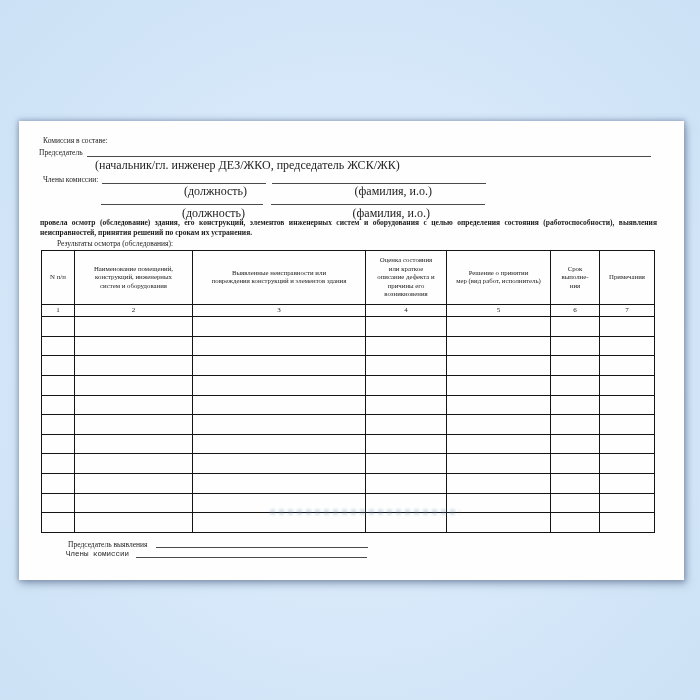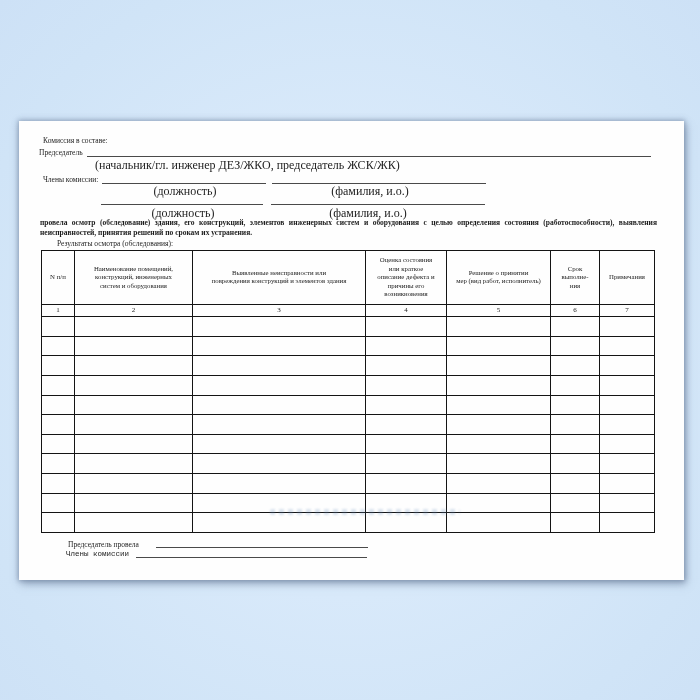--- a/index.html
+++ b/index.html
@@ -11,21 +11,21 @@
     color:#1c1c1c;
   }
   .paper {
     position:absolute; left:19px; top:121px; width:665px; height:459px;
     background:#fefefe;
     box-shadow: 0 0 5px 1px rgba(96,115,145,.55), 2px 4px 8px rgba(96,115,145,.5);
   }
   .abs { position:absolute; }
   .t   { font-size:7.5px; line-height:9px; white-space:nowrap; }
   .hint{ font-size:12px;  line-height:8px; white-space:nowrap; color:#222; }
-  .ctr { text-align:center; }
+  .ctr { text-align:right; }
   .flexrow { display:flex; align-items:flex-end; }
   .fill-line { flex:1; height:9px; border-bottom:1px solid #4a4a4a; margin-left:4px; }
   .seg-line  { height:9px; border-bottom:1px solid #4a4a4a; }
   .uline { height:8px; border-bottom:1px solid #4a4a4a; }
   .para {
     font-size:7.5px; line-height:10px; text-align:justify; white-space:normal;
   }
   .bold { font-weight:normal; }
   table.results {
     border-collapse:collapse; table-layout:fixed;
@@ -220,19 +220,19 @@
             <td></td>
             <td></td>
             <td></td>
           </tr>
         </tbody>
     </table>
   </div>
 
   <div class="watermark"></div>
 
-  <div class="abs t" style="left:49px; top:419px;">Председатель провела</div>
+  <div class="abs t" style="left:49px; top:419px;">Председатель выявления</div>
   <div class="abs uline" style="left:137px; top:419px; width:212px;"></div>
 
   <div class="abs t" style="left:47px; top:429px;font-family:Liberation Mono, monospace;">Члены комиссии</div>
   <div class="abs uline" style="left:117px; top:429px; width:231px;"></div>
 
 </div>
 
 </body></html>

